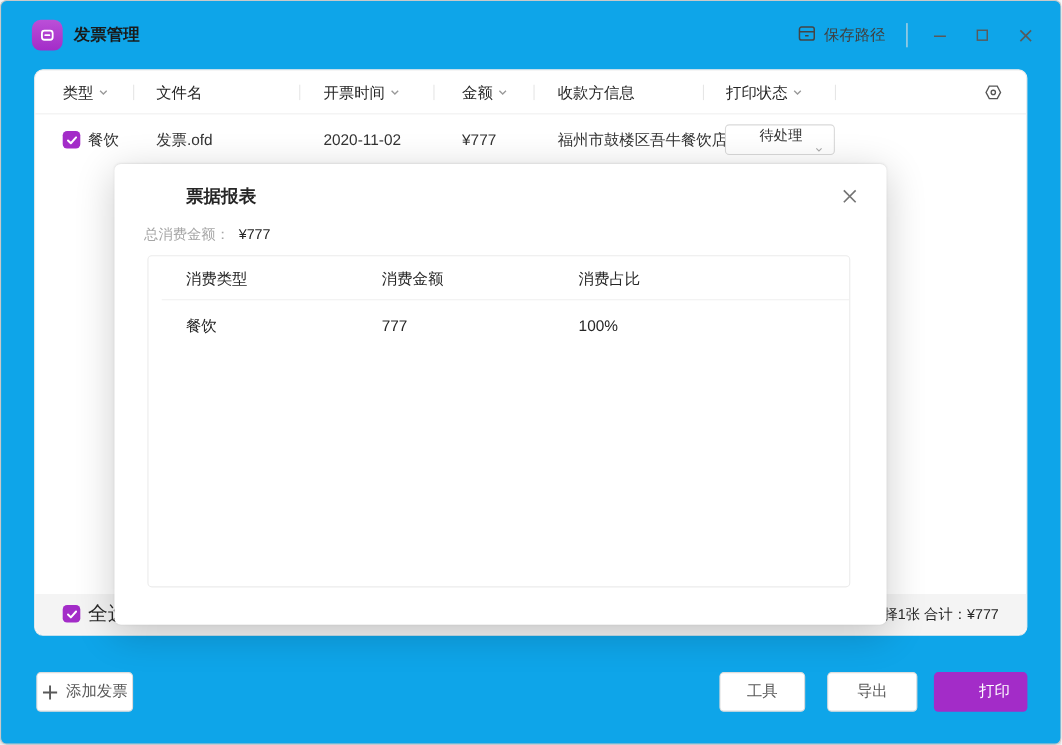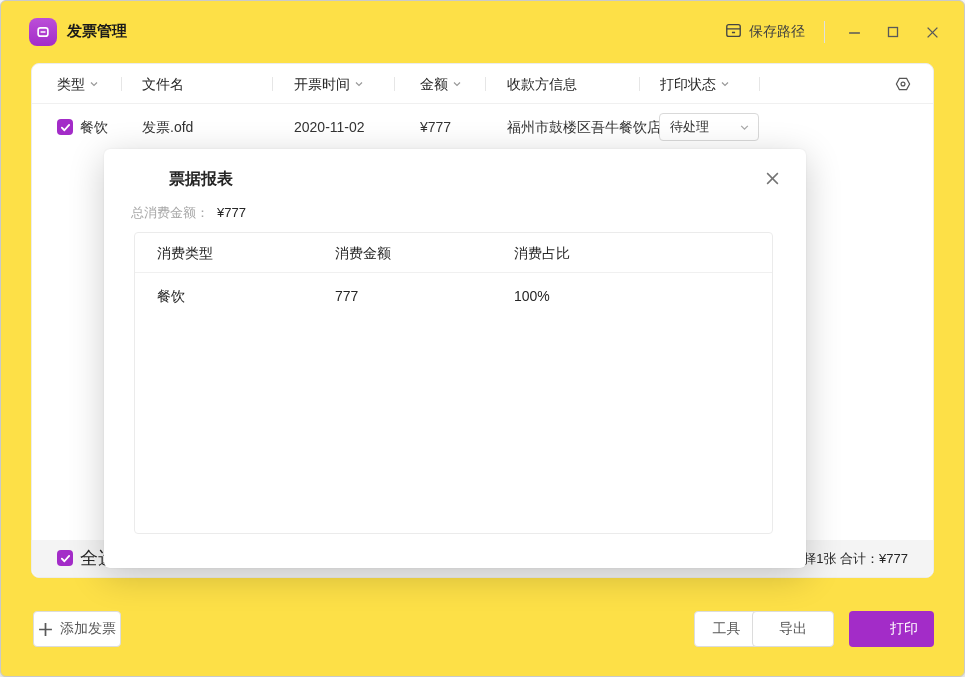--- a/index.html
+++ b/index.html
@@ -1,19 +1,19 @@
 <!DOCTYPE html>
 <html style="--accent: #a32cc8;"><head>
 <meta charset="utf-8">
 <style>
   * { margin:0; padding:0; box-sizing:border-box; }
   html,body { width:965px; height:677px; background:#fff; }
   body { font-family:"Liberation Sans","DejaVu Sans",sans-serif; position:relative; }
   .window {
-    position:absolute; inset:0; background:#fde047;
+    position:absolute; inset:0; background:#0ea5e9;
     border:1px solid #c9c9c9; border-radius:6px;
     box-shadow:0 3px 10px rgba(0,0,0,.25);
     overflow:hidden;
   }
   
   .titlebar { position:relative; height:62px; }
   .app-icon {
     position:absolute; left:28px; top:17px; width:28px; height:28px;
     border-radius:8px; background:linear-gradient(180deg,#bb4fd8,var(--accent,#a32cc8));
     display:flex; align-items:center; justify-content:center;
@@ -36,21 +36,21 @@
   .td { position:absolute; top:0; line-height:47px; font-size:14px; color:#333; white-space:nowrap; }
   .checkbox {
     width:16px; height:16px; border-radius:4px; background:var(--accent,#a32cc8);
     display:flex; align-items:center; justify-content:center; cursor:pointer;
   }
   .row-check { position:absolute; left:25px; top:15px; }
   .status-select {
     position:absolute; left:627px; top:9px; width:100px; height:28px;
     border:1px solid #d9d9d9; border-radius:4px; background:#fff;
     display:flex; align-items:center; font-size:13px; color:#333;
-    padding:0 8px 0 10px; cursor:pointer;
+    padding:0 8px 0 10px; cursor:pointer;flex-direction:column;
   }
   .status-select .chev { margin-left:auto; }
   .card-footer {
     position:absolute; left:0; right:0; bottom:0; height:37px;
     background:#f4f4f4; border-radius:0 0 8px 8px;
   }
   .foot-check { position:absolute; left:25px; top:10px; }
   .foot-label { position:absolute; left:48px; top:0; line-height:37px; font-size:18px; color:#262626; }
   .foot-summary { position:absolute; right:25px; top:0; line-height:37px; font-size:13px; color:#262626; }
   
@@ -58,37 +58,37 @@
     position:absolute; left:103px; top:148px; width:702px; height:419px;
     background:#fff; border-radius:6px; z-index:10;
     box-shadow:0 8px 36px rgba(0,0,0,.20), 0 0 2px rgba(0,0,0,.08);
   }
   .modal-title { position:absolute; left:27px; top:20px; font-size:16px; font-weight:700; color:#262626;margin-left:38px; }
   .modal-close { position:absolute; right:26px; top:22px; cursor:pointer; color:#737373; }
   .modal-total { position:absolute; left:27px; top:55px; font-size:13px; color:#a6a6a6; }
   .modal-total b { font-weight:400; color:#262626; margin-left:8px; }
   .report-table {
     position:absolute; left:30px; top:83px; width:639px; height:302px;
-    border:1px solid #ebebeb; border-radius:4px; overflow:hidden;
+    border:1px solid #ebebeb; border-radius:4px; overflow:hidden;padding-left:12px;
   }
   .report-head { position:relative; height:40px; border-bottom:1px solid #f0f0f0; }
   .report-head .cell { line-height:40px; }
   .report-row { position:relative; height:46px; }
   .report-row .cell { line-height:46px; }
   .cell { position:absolute; top:0; font-size:14px; color:#262626; white-space:nowrap; }
   .c0 { left:22px; } .c1 { left:200px; } .c2 { left:379px; }
   
   .btn {
     position:absolute; top:610px; height:36px; border-radius:4px;
     display:flex; align-items:center; justify-content:center;
     font-size:14px; cursor:pointer; background:#fff;
     border:1px solid #dcdcdc; color:#595959; gap:7px;
   }
   .btn-add { left:32px; width:88px; }
-  .btn-tools { left:653px; width:65px;margin-left:40px; }
+  .btn-tools { left:653px; width:78px; }
   .btn-export { left:751px; width:82px; }
   .btn-print { left:848px; width:85px; background:var(--accent,#a32cc8); border:none; color:#fff;padding-left:25px; }
 </style>
 </head>
 <body>
 
 <div class="window">
 
   <div class="titlebar">
     <div class="app-icon">

